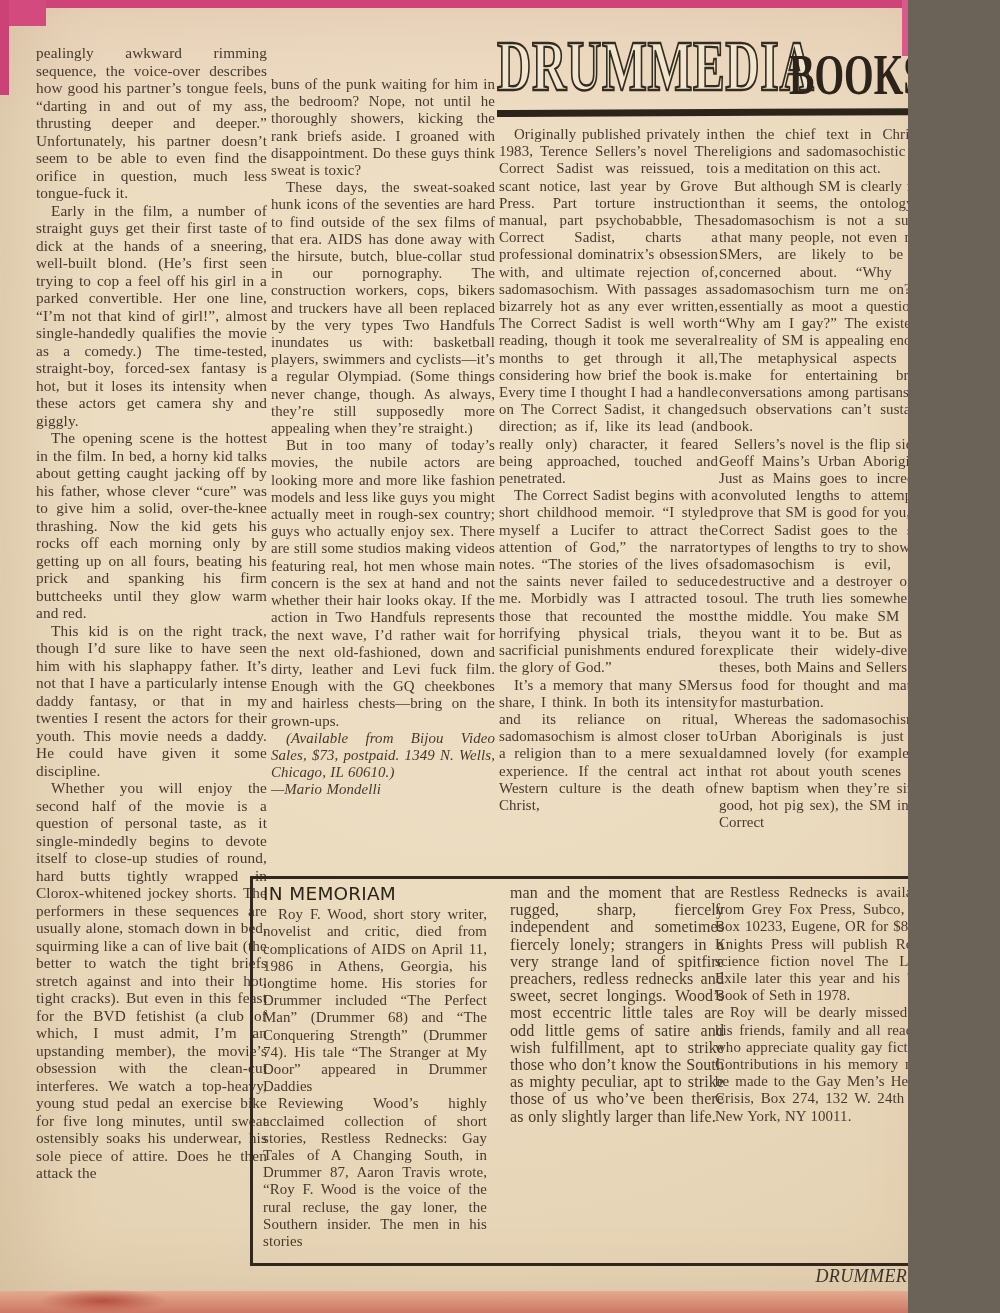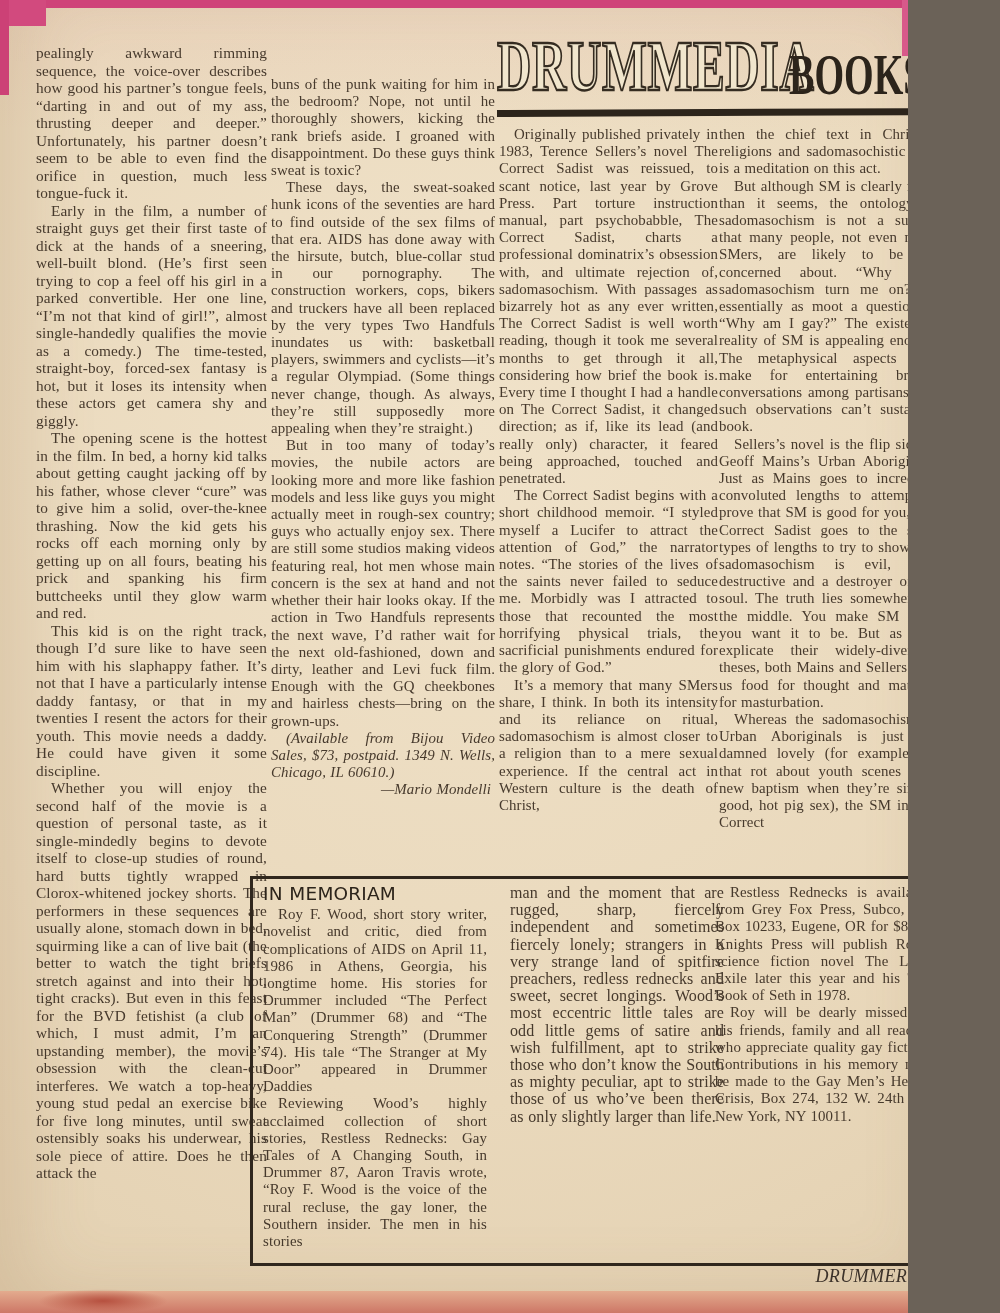--- a/index.html
+++ b/index.html
@@ -22,21 +22,21 @@
     background:linear-gradient(180deg,#e3ab8e 0%,#cd7766 100%);}
   .edge-bottom-blob{position:absolute;left:38px;top:1289px;width:130px;height:24px;
     background:radial-gradient(ellipse at center,#b6503f 0%,rgba(182,80,63,0) 70%);}
 
   
   .col{position:absolute;text-align:justify;font-size:14.9px;line-height:17.2px;
        letter-spacing:0.1px;word-spacing:0.55px;}
   .para{margin:0;text-indent:15px;}
   .para.cont{text-indent:0;}
   .para.credit{font-style:italic;}
-  .para.byline{font-style:italic;text-align:right;text-indent:0;padding-right:4px;font-family:Liberation Serif, serif;}
+  .para.byline{font-style:italic;text-align:left;text-indent:0;padding-right:4px;font-family:Liberation Serif, serif;}
   #col1{left:36px;top:44px;width:231px;font-size:15.3px;line-height:17.5px;}
   #col2{left:271px;top:44px;width:224px;height:830px;overflow:hidden;margin-top:32px;}
   #col3{left:499px;top:126px;width:219px;height:748px;overflow:hidden;}
   #col4{left:719px;top:126px;width:219px;height:748px;overflow:hidden;}
 
   
   .masthead{position:absolute;left:497px;top:40px;width:443px;height:78px;}
   .logo-outline{
     position:absolute;left:0;top:-6px;white-space:nowrap;
     font-family:"Liberation Serif",serif;font-weight:bold;font-size:72px;line-height:64px;

